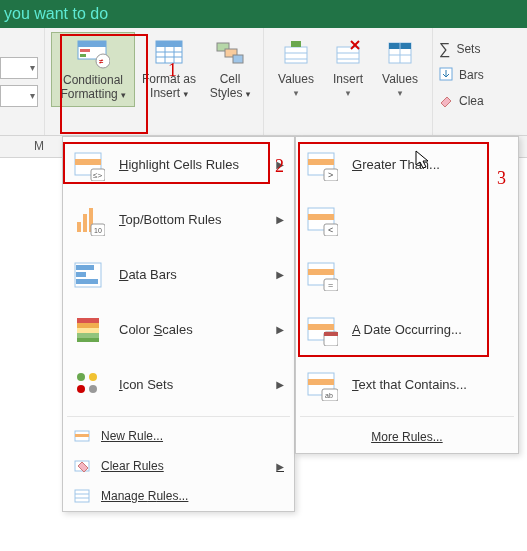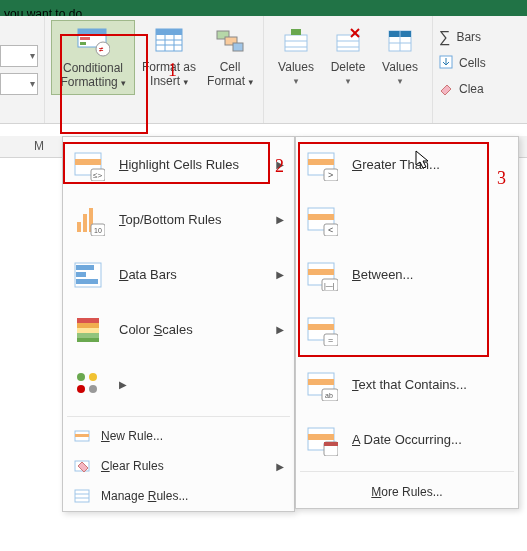--- a/index.html
+++ b/index.html
@@ -8,25 +8,25 @@
     font-size: 12px;
     background: #fff;
     width: 527px;
     height: 551px;
     overflow: hidden;
     position: relative;
   }
   
   .top-bar {
     background: #217346;
-    color: #000000;
-    height: 16px;
+    color: #5eead4;
+    height: 28px;
     line-height: 28px;
     padding-left: 0;
-    font-size: 12px;
+    font-size: 16px;
     padding-left: 4px;
   }
   
   .ribbon {
     background: #f3f3f3;
     border-bottom: 1px solid #d4d4d4;
     height: 108px;
     display: flex;
     align-items: stretch;
     position: relative;
@@ -86,21 +86,21 @@
     align-items: center;
     padding: 0 10px;
     height: 55px;
     color: #333;
     font-size: 13px;
     position: relative;
   }
   .menu-item .micon { width: 32px; height: 32px; margin-right: 14px; display:flex; align-items:center; justify-content:center;}
   .menu-item .mlabel { flex: 1; }
   .menu-item .arrow { font-size: 10px; color: #555; }
-  .menu-item.small { height: 30px; font-size: 12px; }
+  .menu-item.small { height: 30px; font-size: 12px; text-decoration: underline; }
   .menu-item.small .micon { width: 18px; height: 18px; margin-right: 10px; }
   .menu-sep { height: 1px; background: #e5e5e5; margin: 4px 4px; }
   .menu2 {
     left: 295px; top: 136px;
     width: 224px;
   }
   .u { text-decoration: underline; }
   
   .annot {
     position: absolute;
@@ -176,21 +176,21 @@
       <span class="label"><span>Format as Insert</span> <span style="font-size:9px;">▾</span></span>
     </div>
     <div class="ribbon-btn" style="width:54px;">
       <span class="icon">
         <svg width="30" height="28">
           <rect x="2" y="4" width="12" height="8" fill="#b6d7a8" stroke="#888"></rect>
           <rect x="10" y="10" width="12" height="8" fill="#f9cb9c" stroke="#888"></rect>
           <rect x="18" y="16" width="10" height="8" fill="#9fc5e8" stroke="#888"></rect>
         </svg>
       </span>
-      <span class="label"><span>Cell Format</span> <span style="font-size:9px;">▾</span></span>
+      <span class="label"><span>Cell Styles</span> <span style="font-size:9px;">▾</span></span>
     </div>
   </div>
 
   <div class="ribbon-group">
     <div class="ribbon-btn">
       <span class="icon">
         <svg width="30" height="28">
           <rect x="4" y="8" width="22" height="16" fill="#fff" stroke="#9fc5e8"></rect>
           <line x1="4" y1="14" x2="26" y2="14" stroke="#9fc5e8"></line>
           <line x1="4" y1="20" x2="26" y2="20" stroke="#9fc5e8"></line>
@@ -203,50 +203,50 @@
     <div class="ribbon-btn">
       <span class="icon">
         <svg width="30" height="28">
           <rect x="4" y="8" width="22" height="16" fill="#fff" stroke="#9fc5e8"></rect>
           <line x1="4" y1="14" x2="26" y2="14" stroke="#9fc5e8"></line>
           <line x1="4" y1="20" x2="26" y2="20" stroke="#9fc5e8"></line>
           <line x1="18" y1="2" x2="26" y2="10" stroke="#d40000" stroke-width="2"></line>
           <line x1="26" y1="2" x2="18" y2="10" stroke="#d40000" stroke-width="2"></line>
         </svg>
       </span>
-      <span class="label"><span>Delete</span></span>
+      <span class="label"><span>Insert</span></span>
       <span class="drop">▾</span>
     </div>
     <div class="ribbon-btn">
       <span class="icon">
         <svg width="30" height="28">
           <rect x="4" y="4" width="22" height="20" fill="#fff" stroke="#9fc5e8"></rect>
           <rect x="4" y="4" width="22" height="6" fill="#2a7ab0"></rect>
           <line x1="4" y1="16" x2="26" y2="16" stroke="#9fc5e8"></line>
           <line x1="15" y1="4" x2="15" y2="24" stroke="#9fc5e8"></line>
         </svg>
       </span>
       <span class="label"><span>Values</span></span>
       <span class="drop">▾</span>
     </div>
   </div>
 
   <div class="right-pane">
     <div class="row">
       <span style="font-size:16px;">∑</span>
-      <span>Bars</span>
+      <span>Sets</span>
     </div>
     <div class="row">
       <span>
         <svg width="14" height="14">
             <rect x="1" y="1" width="12" height="12" fill="#fff" stroke="#6fa8dc"></rect>
             <path d="M7 3 L7 9 M4 7 L7 10 L10 7" stroke="#2a7ab0" fill="none"></path>
           </svg>
       </span>
-      <span>Cells</span>
+      <span>Bars</span>
     </div>
     <div class="row">
       <span>
         <svg width="14" height="14">
             <polygon points="2,10 8,4 12,8 6,14" fill="#f4b6c2" stroke="#c77"></polygon>
           </svg>
       </span>
       <span>Clea</span>
     </div>
   </div>
@@ -312,20 +312,21 @@
   </div>
   <div class="menu-item">
     <span class="micon">
       <svg width="32" height="32">
           <circle cx="8" cy="8" r="4" fill="#6aa84f"></circle>
           <circle cx="20" cy="8" r="4" fill="#f1c232"></circle>
           <circle cx="8" cy="20" r="4" fill="#cc0000"></circle>
           <circle cx="20" cy="20" r="4" fill="#999"></circle>
         </svg>
     </span>
+    <span class="mlabel"><span class="u">I</span>con Sets</span>
     <span class="arrow">▶</span>
 
   </div>
   <div class="menu-sep"></div>
   <div class="menu-item small">
     <span class="micon">
       <svg width="16" height="16">
           <rect x="1" y="3" width="14" height="10" fill="#fff" stroke="#9fc5e8"></rect>
           <rect x="1" y="6" width="14" height="3" fill="#f6b26b"></rect>
         </svg>
@@ -379,60 +380,48 @@
           <text x="22" y="29" font-size="9" fill="#555">&lt;</text>
         </svg>
     </span>
 
   </div>
   <div class="menu-item">
     <span class="micon">
       <svg width="32" height="32">
           <rect x="2" y="4" width="26" height="22" fill="#fff" stroke="#9fc5e8"></rect>
           <rect x="2" y="10" width="26" height="6" fill="#f6b26b"></rect>
-          <rect x="16" y="20" width="16" height="12" rx="2" fill="#fff" stroke="#999"></rect>
-          <text x="18" y="29" font-size="7" fill="#555">|—|</text>
-        </svg>
-    </span>
-    <span class="mlabel"><span class="u">B</span>etween...</span>
-
-  </div>
-  <div class="menu-item">
-    <span class="micon">
-      <svg width="32" height="32">
-          <rect x="2" y="4" width="26" height="22" fill="#fff" stroke="#9fc5e8"></rect>
-          <rect x="2" y="10" width="26" height="6" fill="#f6b26b"></rect>
           <rect x="18" y="20" width="14" height="12" rx="2" fill="#fff" stroke="#999"></rect>
           <text x="22" y="29" font-size="9" fill="#555">=</text>
         </svg>
     </span>
 
   </div>
   <div class="menu-item">
     <span class="micon">
       <svg width="32" height="32">
           <rect x="2" y="4" width="26" height="22" fill="#fff" stroke="#9fc5e8"></rect>
           <rect x="2" y="10" width="26" height="6" fill="#f6b26b"></rect>
+          <rect x="18" y="18" width="14" height="14" rx="2" fill="#fff" stroke="#999"></rect>
+          <rect x="18" y="18" width="14" height="4" fill="#c0504d"></rect>
+        </svg>
+    </span>
+    <span class="mlabel"><span class="u">A</span> Date Occurring...</span>
+
+  </div>
+  <div class="menu-item">
+    <span class="micon">
+      <svg width="32" height="32">
+          <rect x="2" y="4" width="26" height="22" fill="#fff" stroke="#9fc5e8"></rect>
+          <rect x="2" y="10" width="26" height="6" fill="#f6b26b"></rect>
           <rect x="16" y="20" width="16" height="12" rx="2" fill="#fff" stroke="#999"></rect>
           <text x="19" y="29" font-size="7" fill="#555">ab</text>
         </svg>
     </span>
     <span class="mlabel"><span class="u">T</span>ext that Contains...</span>
-
-  </div>
-  <div class="menu-item">
-    <span class="micon">
-      <svg width="32" height="32">
-          <rect x="2" y="4" width="26" height="22" fill="#fff" stroke="#9fc5e8"></rect>
-          <rect x="2" y="10" width="26" height="6" fill="#f6b26b"></rect>
-          <rect x="18" y="18" width="14" height="14" rx="2" fill="#fff" stroke="#999"></rect>
-          <rect x="18" y="18" width="14" height="4" fill="#c0504d"></rect>
-        </svg>
-    </span>
-    <span class="mlabel"><span class="u">A</span> Date Occurring...</span>
 
   </div>
   <div class="menu-sep"></div>
   <div class="menu-item small" style="justify-content:center; height:32px;">
     <span class="mlabel" style="text-align:center;"><span class="u">M</span>ore Rules...</span>
 
   </div>
 </div>
 
 <div class="annot" style="left:60px; top:34px; width:88px; height:100px;"></div>

